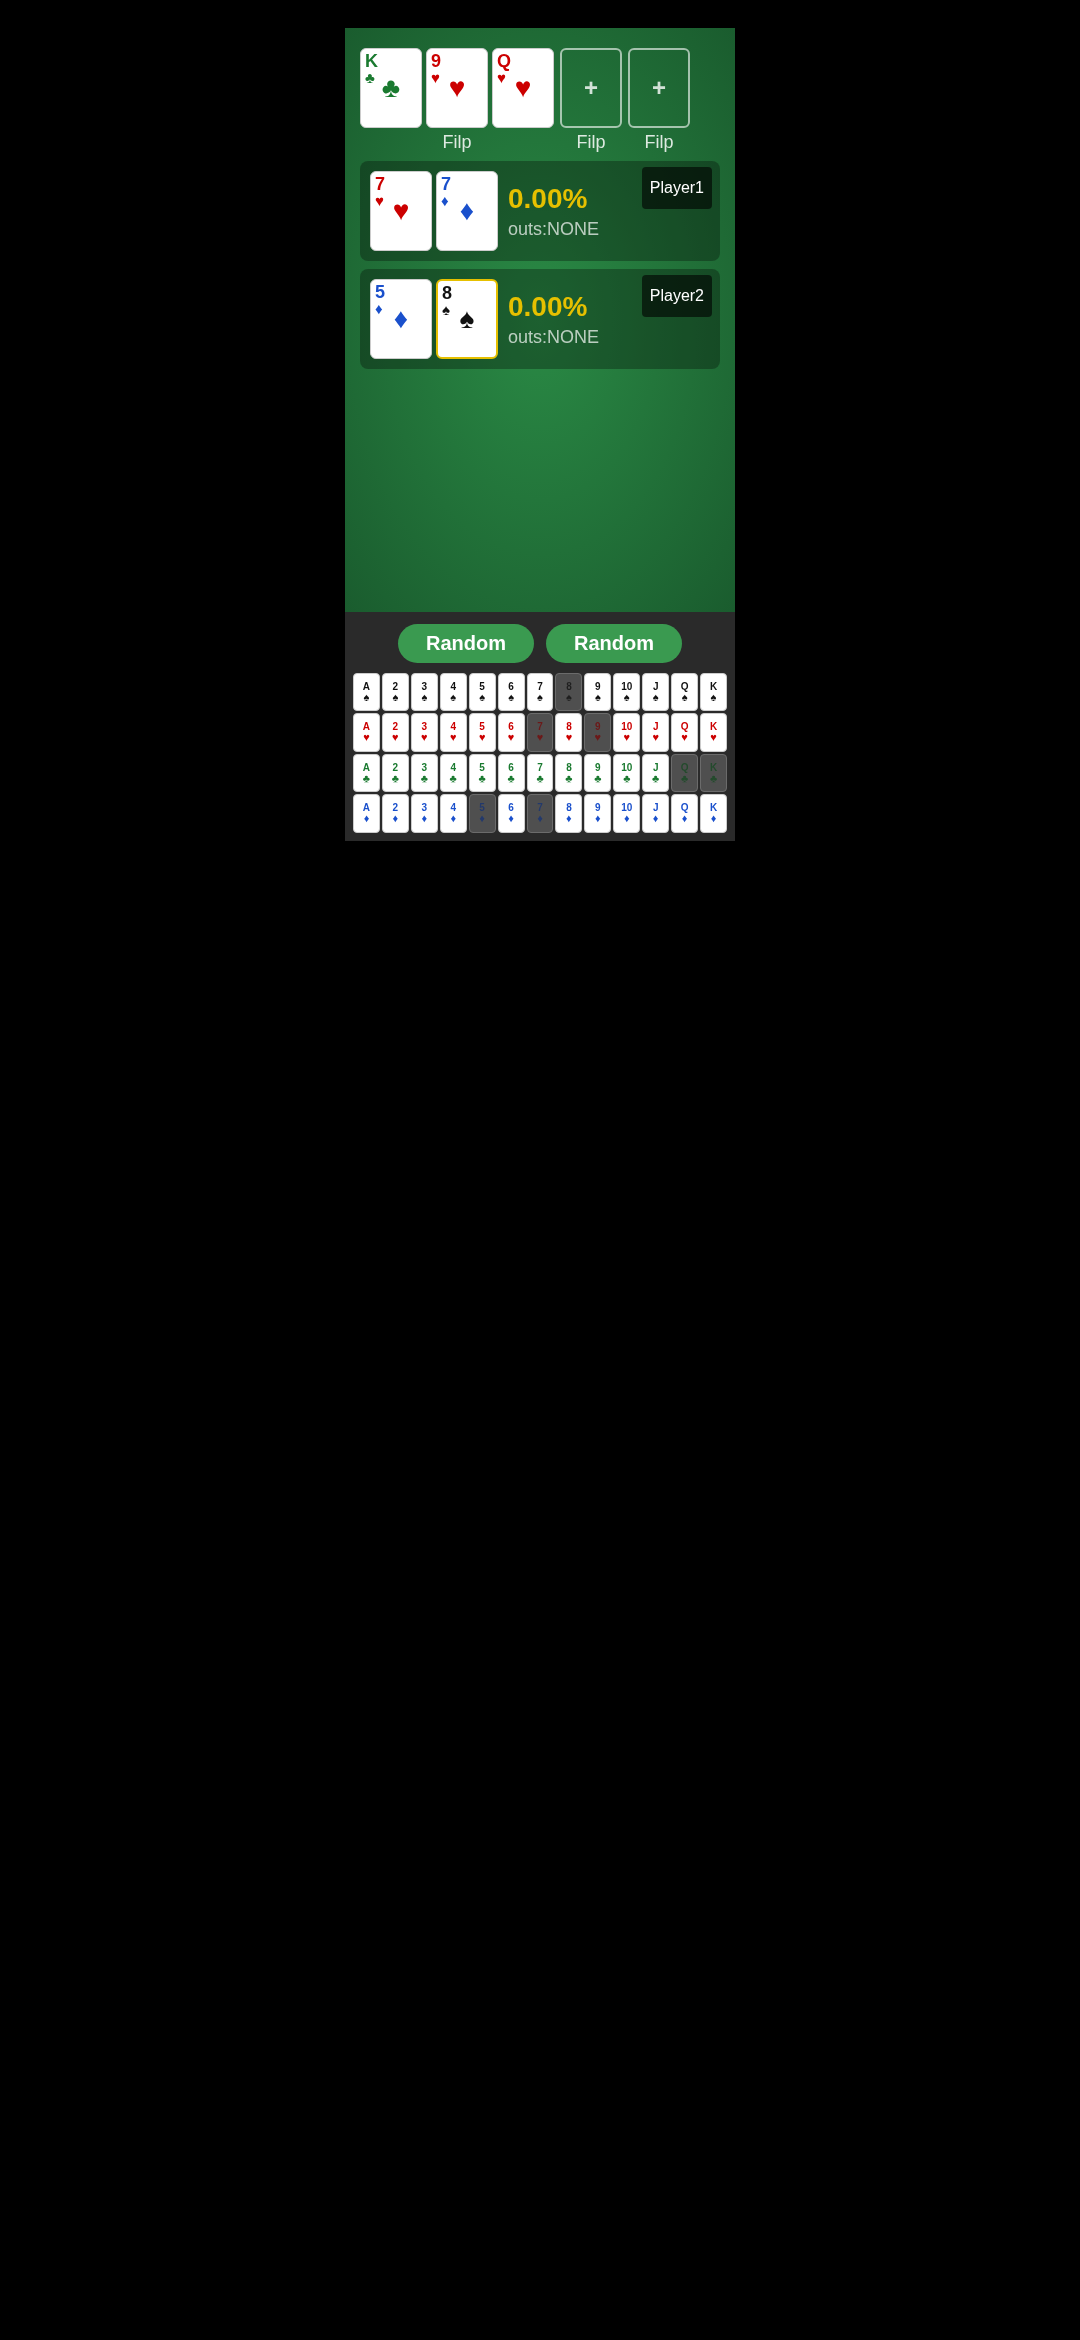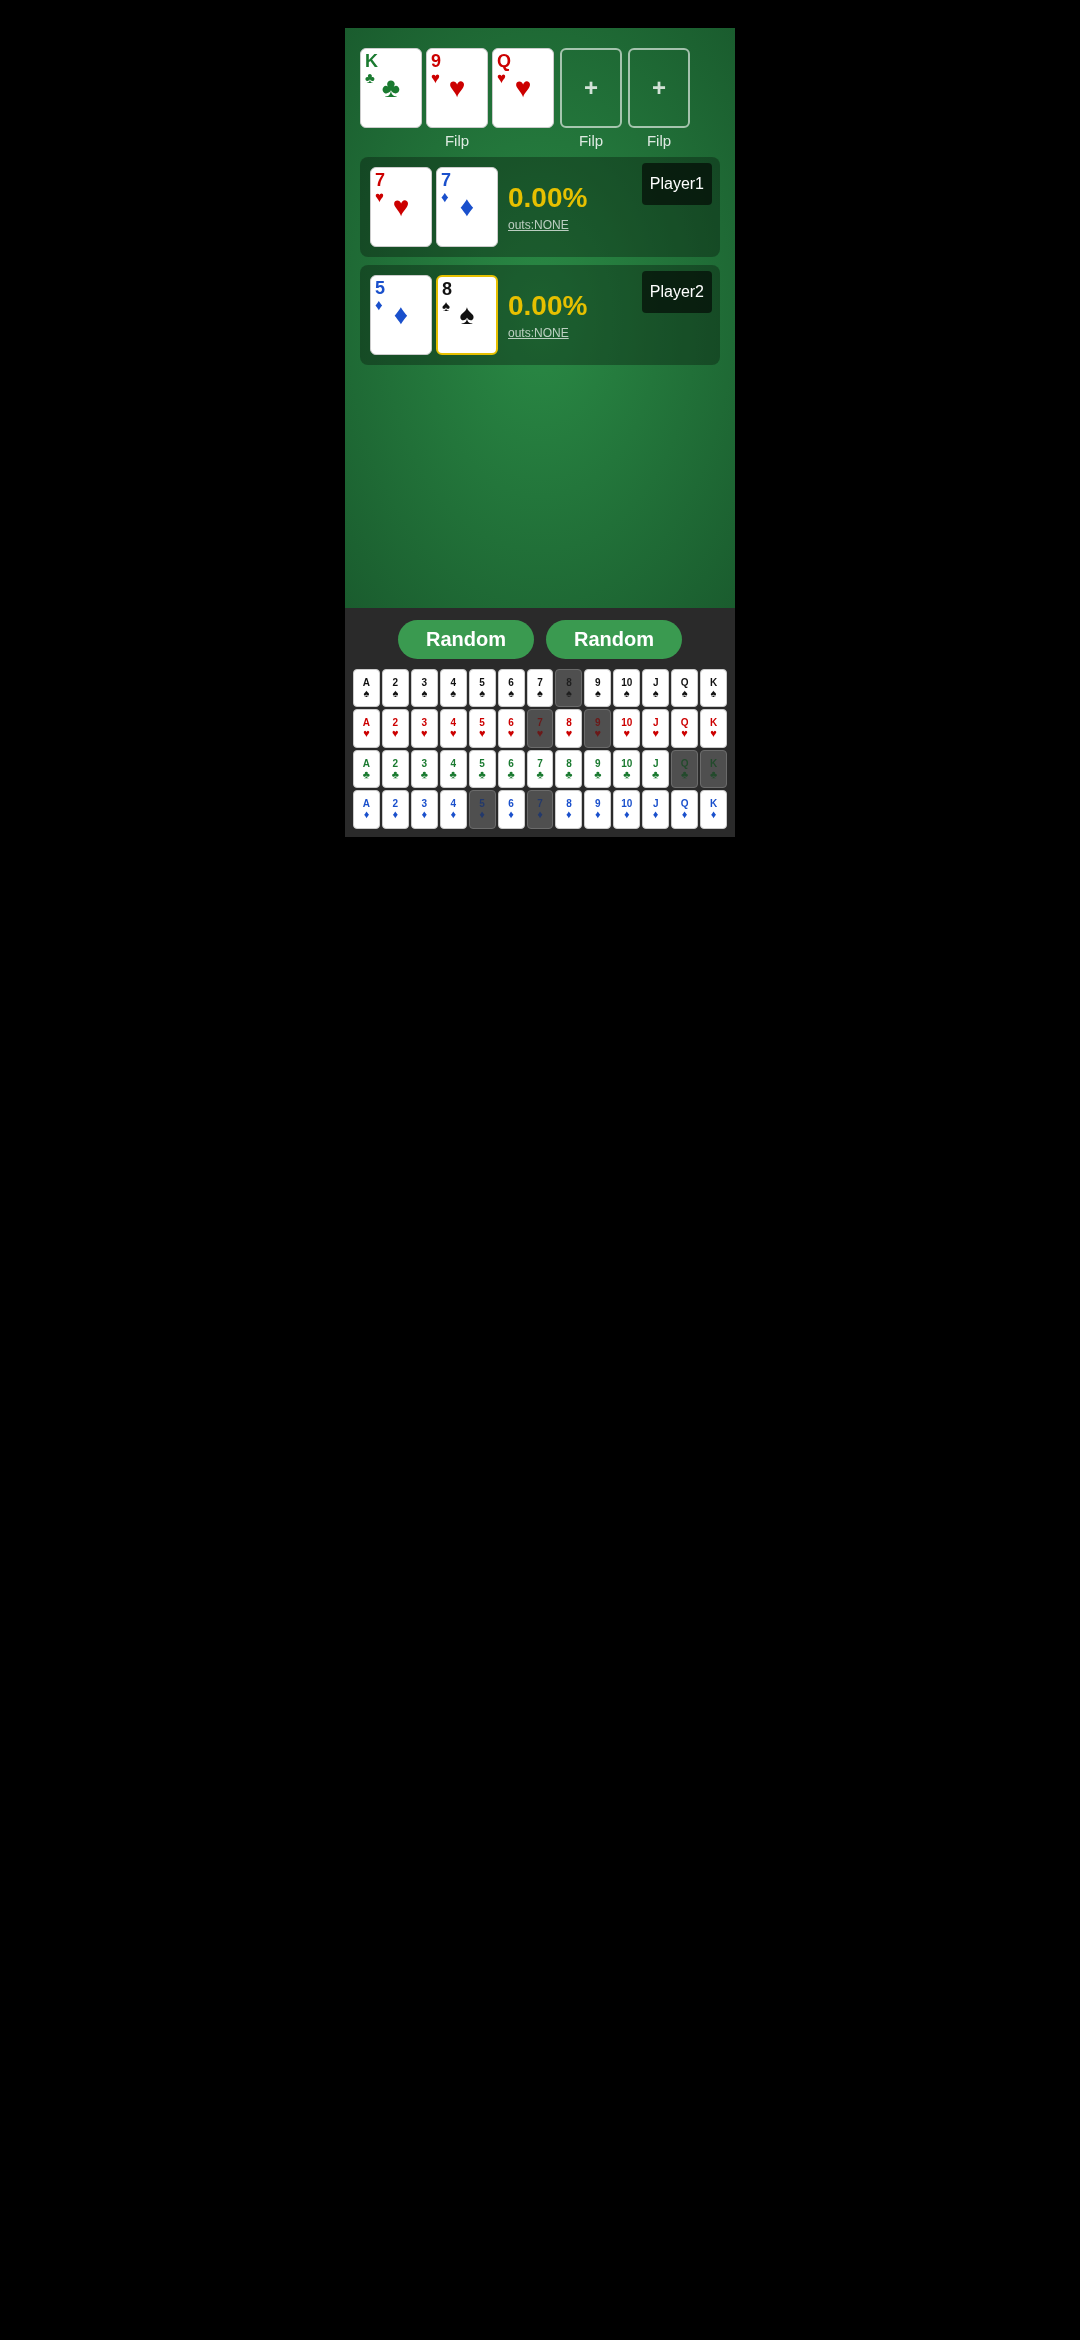--- a/index.html
+++ b/index.html
@@ -83,21 +83,21 @@
       transform: translate(-50%, -50%);
       font-size: 28px;
     }
     .red { color: #cc0000; }
     .green { color: #1a7a30; }
     .black { color: #111; }
     .blue { color: #1a50cc; }
 
     .community-label {
       color: rgba(255,255,255,0.85);
-      font-size: 15px;
+      font-size: 18px;
       text-align: center;
     }
 
     
     .player-section {
       background: rgba(0,0,0,0.3);
       border-radius: 8px;
       margin: 8px 0;
       padding: 10px;
       position: relative;
@@ -130,22 +130,21 @@
       flex-direction: column;
       gap: 4px;
     }
     .win-pct {
       color: #e6c000;
       font-size: 28px;
       font-weight: bold;
     }
     .outs-text {
       color: rgba(255,255,255,0.7);
-      font-size: 12px;
-      text-decoration: underline;
+      font-size: 18px;
     }
 
     
     .bottom-panel {
       background: #2a2a2a;
       padding: 12px 8px 8px;
     }
     .action-buttons {
       display: flex;
       justify-content: center;

